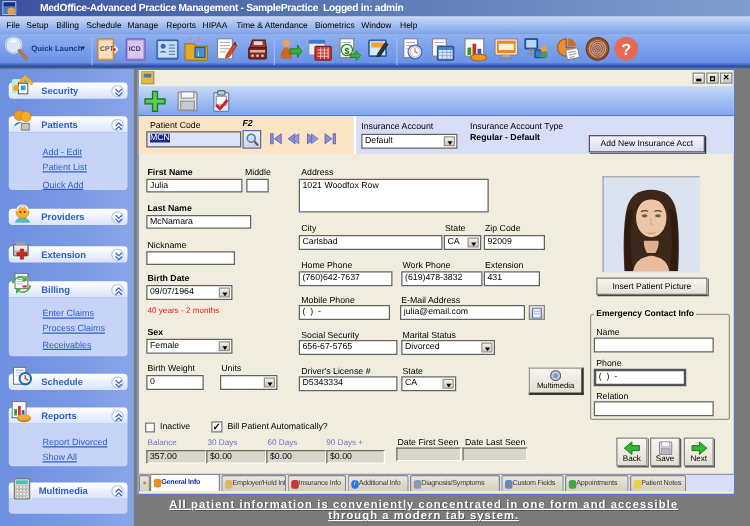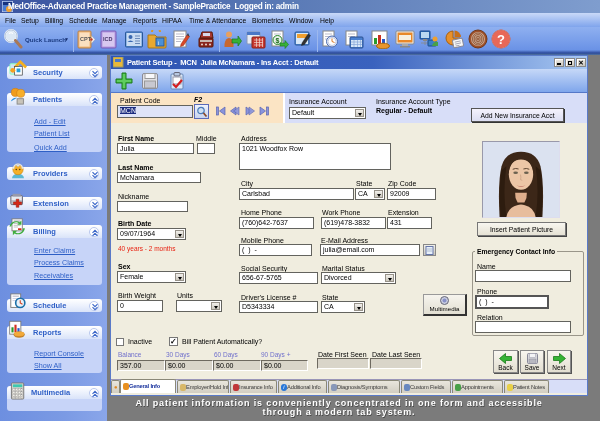--- a/index.html
+++ b/index.html
@@ -1,19 +1,19 @@
 <!DOCTYPE html>
 <html><head><meta charset="utf-8"><style>
 *{margin:0;padding:0;box-sizing:border-box;font-family:"Liberation Sans",sans-serif;}
 html,body{width:600px;height:421px;overflow:hidden;}
 #app{position:relative;width:600px;height:421px;background:#7B7B7B;overflow:hidden;}
 .abs{position:absolute;}
 
 #titlebar{left:0;top:0;width:600px;height:13px;background:linear-gradient(90deg,#3a53a0 0%,#5878b5 45%,#7f9dce 100%);}
-#titlebar .txt{position:absolute;left:8px;top:1.5px;color:#fff;font-size:8.2px;font-weight:bold;letter-spacing:-0.25px;white-space:nowrap;}
+#titlebar .txt{position:absolute;left:32px;top:1.5px;color:#fff;font-size:8.2px;font-weight:bold;letter-spacing:-0.25px;white-space:nowrap;}
 #menubar{left:0;top:13px;width:600px;height:14px;background:linear-gradient(#c9d9f8,#7fa4ec);}
 .mi{position:absolute;top:3.5px;font-size:6.8px;color:#000;white-space:nowrap;}
 #toolbar{left:0;top:27px;width:600px;height:28px;background:linear-gradient(#8fb0f0,#6a92e6 82%,#2c4a9a 93%,#52749f 100%);}
 .ti{position:absolute;top:3px;}
 .tsep{position:absolute;top:2px;width:1px;height:22px;background:#9db8ee;}
 
 #side{left:0;top:55px;width:107px;height:366px;background:linear-gradient(90deg,#6d8fe0,#7b9ae4 60%,#8aa6ea);}
 .panel{position:absolute;left:7px;width:95px;}
 .phead{position:absolute;left:0;top:0;width:95px;height:13px;background:linear-gradient(#ffffff,#e9effc 60%,#d9e3f9);border-radius:3px 3px 0 0;}
 .phead.rnd{border-radius:3px;}
@@ -35,21 +35,21 @@
 .lbl{position:absolute;font-size:7px;color:#000;white-space:nowrap;}
 .inp{position:absolute;background:#fff;border:1px solid #63635e;font-size:7px;color:#000;padding:1px 0 0 2px;white-space:nowrap;overflow:hidden;}
 .cmb .arr{position:absolute;right:1px;top:1px;bottom:1px;width:9px;background:linear-gradient(#f2f0ec,#cdc9bf);border:1px solid #979289;}
 .cmb .arr:after{content:"";position:absolute;left:2px;top:3px;border:2.5px solid transparent;border-top:3px solid #000;}
 .sunk{position:absolute;background:#d9d5c9;border:1px solid #8a867c;border-top-color:#6e6a60;border-left-color:#6e6a60;border-bottom-color:#fff;border-right-color:#fff;font-size:7px;padding:1px 0 0 2px;color:#000;}
 
 #tabbar{left:111px;top:379px;width:476px;height:14px;background:#d8def8;border-top:1px solid #9a96b8;}
 .tab{position:absolute;top:380px;height:13px;background:linear-gradient(#e9e6dd,#d2cec2);border:1px solid #8a8878;border-bottom:none;border-radius:2px 2px 0 0;font-size:5.75px;letter-spacing:-0.2px;color:#3a3a3a;white-space:nowrap;padding:2.5px 0 0 8px;overflow:hidden;}
 .tab.active{background:#fff;color:#16309c;font-weight:bold;top:379px;height:14px;z-index:3;}
 .tico{position:absolute;left:1.5px;top:3px;width:6.5px;height:6.5px;border-radius:2px;}
-#caption{left:107px;top:396px;width:464px;height:25px;color:#fff;font-size:9px;font-weight:bold;text-align:center;line-height:9.8px;padding-top:2.5px;text-shadow:0.6px 0.6px 0 #4a4a4a;letter-spacing:0.85px;}
+#caption{left:107px;top:396px;width:464px;height:25px;color:#fff;font-size:9px;font-weight:bold;text-align:center;line-height:9.8px;padding-top:2.5px;text-shadow:0.6px 0.6px 0 #4a4a4a;letter-spacing:0.85px;text-decoration:underline;}
 svg{display:block;}
 </style></head><body>
 <div id="app">
 <div class="abs" id="side"></div>
 <div class="abs" id="win"></div>
 <div class="abs" id="titlebar">
  <svg class="abs" style="left:2px;top:1px" width="11" height="11">
         <rect x="0" y="0" width="11" height="11" fill="#4a7ad0" stroke="#dde" stroke-width="1"></rect>
         <rect x="1" y="1" width="9" height="3" fill="#16317e"></rect>
         <circle cx="7" cy="8" r="3" fill="#f0a030"></circle>
@@ -319,21 +319,21 @@
 </div>
 <div class="panel" style="top:326px">
  <div class="phead"></div>
       <div class="ptitle">Reports</div>
       <div class="chev">
         <svg width="8" height="8" style="margin:1px" viewBox="0 0 8 8">
           <path d="M1.5 3.8 L4 1.3 L6.5 3.8 M1.5 6.8 L4 4.3 L6.5 6.8" stroke="#3a66c8" stroke-width="1.1" fill="none"></path>
         </svg>
       </div>
  <div class="pbody" style="top:13px;height:34px"></div>
- <div class="plink" style="top:23px">Report Console</div>
+ <div class="plink" style="top:23px">Report Divorced</div>
  <div class="plink" style="top:35px">Show All</div>
  <svg class="picon" style="top:-6px;left:1px" width="21" height="20" viewBox="0 0 21 20">
         <rect x="2" y="1" width="13" height="15" fill="#fff" stroke="#777"></rect>
         <rect x="4" y="8" width="2.5" height="6" fill="#2a9a2a"></rect>
         <rect x="7.5" y="5" width="2.5" height="9" fill="#d43020"></rect>
         <rect x="11" y="9" width="2.5" height="5" fill="#2858c8"></rect>
         <ellipse cx="13" cy="16.5" rx="6" ry="3" fill="#e8952a" stroke="#a86a10"></ellipse>
         <ellipse cx="13" cy="15.5" rx="6" ry="2.6" fill="#f2aa3a"></ellipse>
       </svg>
 </div>
@@ -362,23 +362,20 @@
           <rect x="5.4" y="13" width="2.2" height="2"></rect>
           <rect x="8.3" y="13" width="2.2" height="2"></rect>
           <rect x="11" y="13" width="2" height="2"></rect>
           <rect x="2.5" y="16" width="2.2" height="1.5"></rect>
           <rect x="5.4" y="16" width="2.2" height="1.5"></rect>
           <rect x="8.3" y="16" width="2.2" height="1.5"></rect>
         </g>
       </svg>
 </div>
 
-<div class="abs" id="wtitle">
-      <div class="txt">Patient Setup -&nbsp; MCN&nbsp; Julia McNamara - Ins Acct : Default</div>
-    </div>
 <svg class="abs" style="left:113px;top:57px" width="11" height="11">
       <rect x="0" y="0" width="10" height="10" fill="#e8b83a" stroke="#996"></rect>
       <rect x="2" y="2" width="6" height="3" fill="#4a78c8"></rect>
     </svg>
 <div class="wbtn" style="left:554px">
       <div style="position:absolute;left:2px;right:2px;bottom:1.5px;height:1.5px;background:#000"></div>
     </div>
     <div class="wbtn" style="left:565px">
       <div style="position:absolute;left:2px;right:2px;top:1.5px;bottom:1.5px;border:1px solid #000"></div>
     </div>

